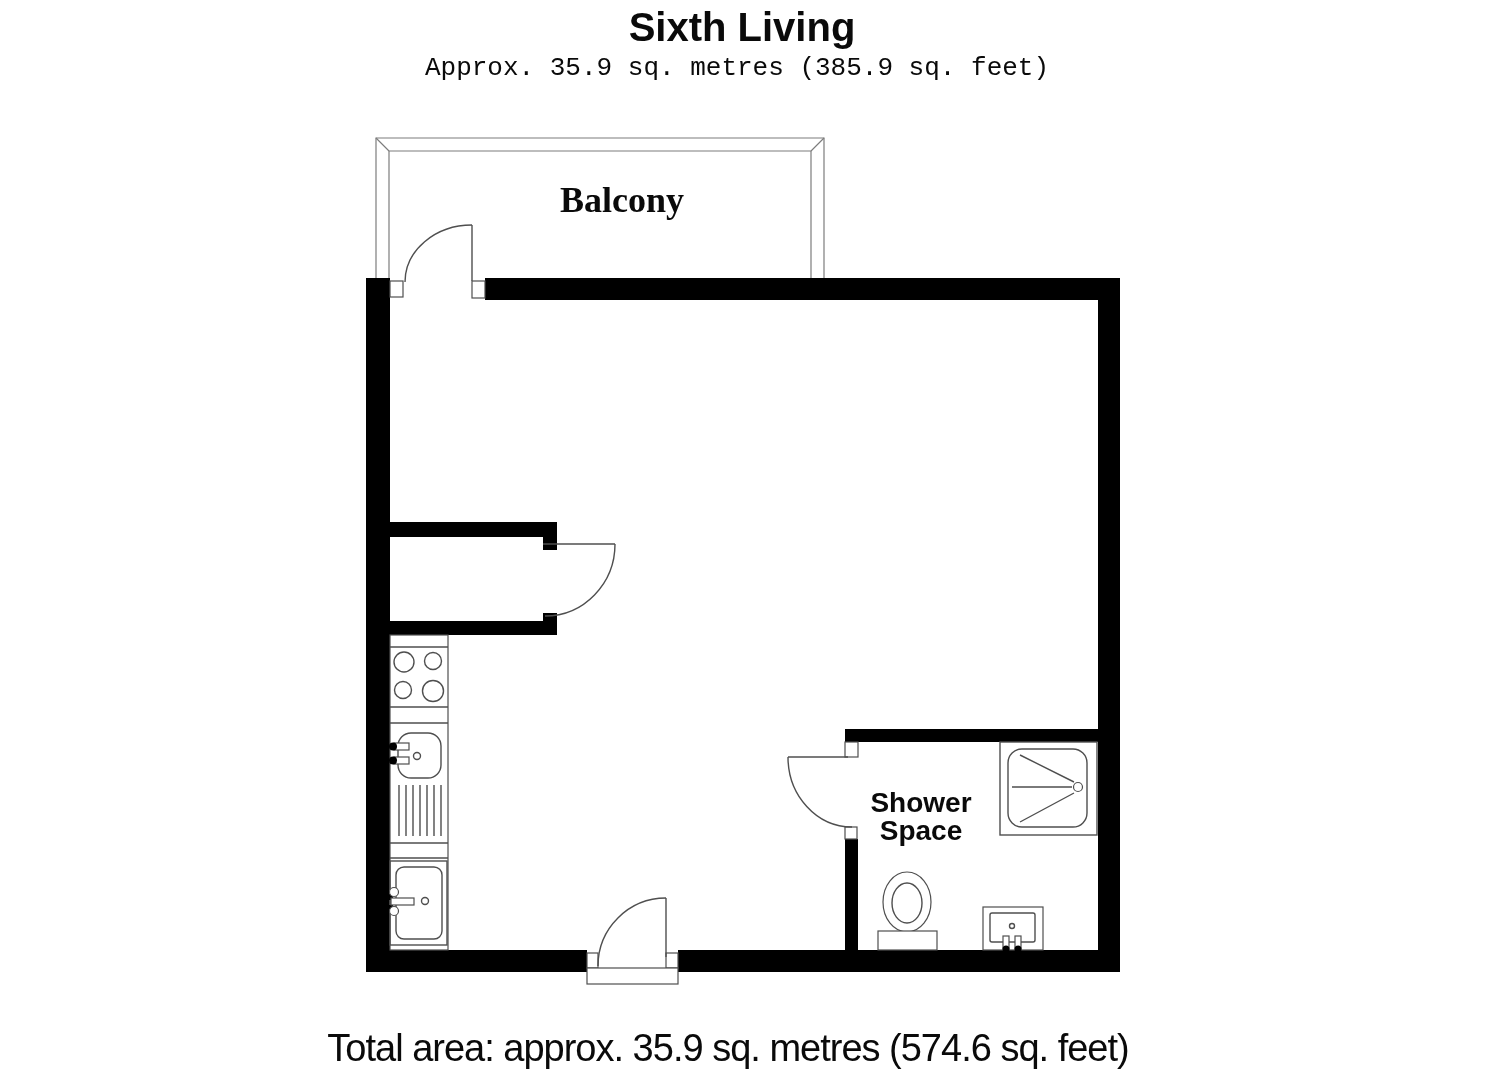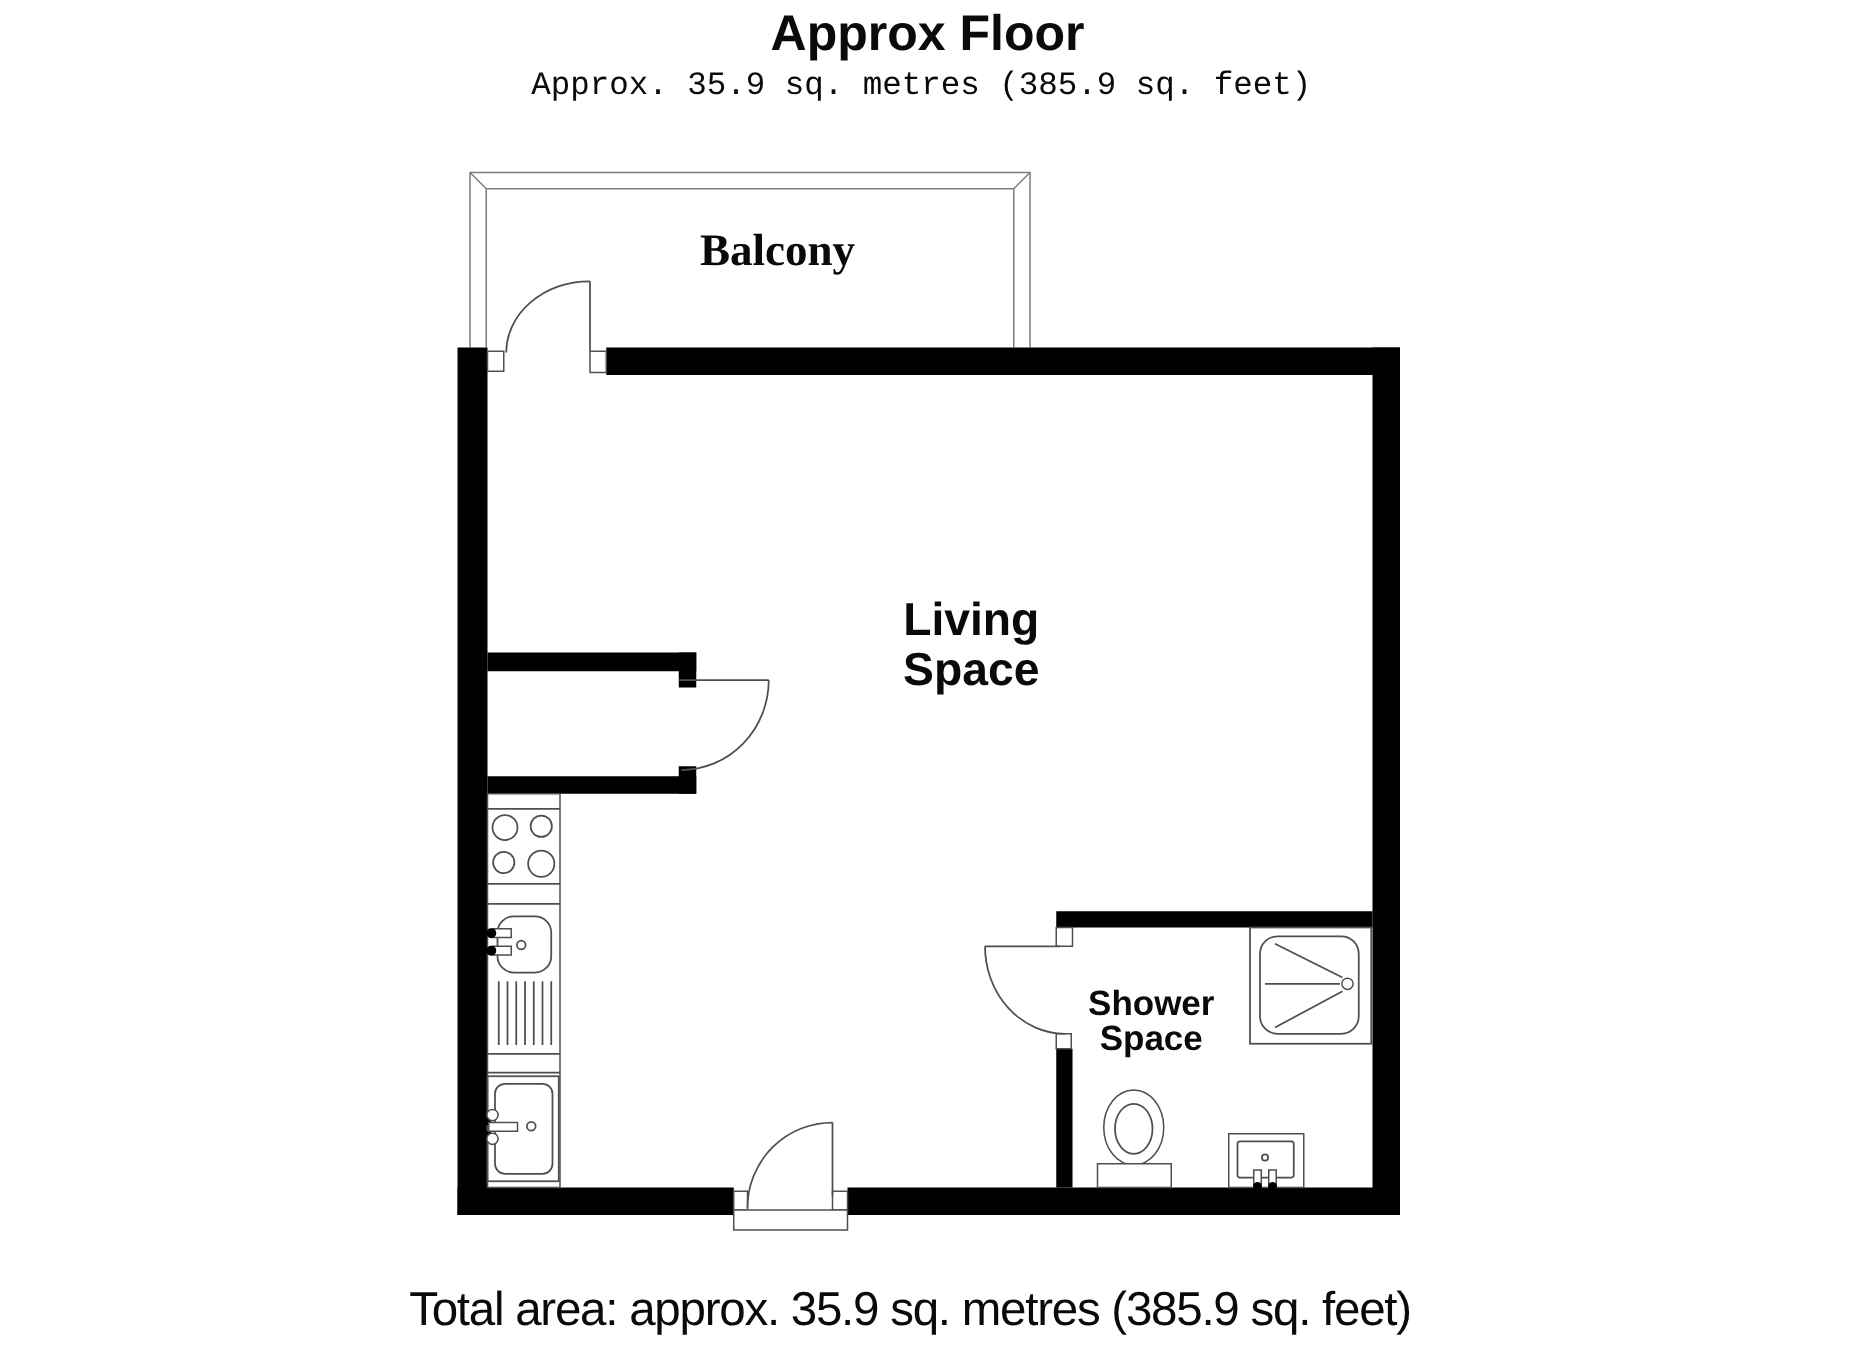--- a/index.html
+++ b/index.html
@@ -140,23 +140,22 @@
       <rect class="thinw" x="983" y="907" width="60" height="43"></rect>
       <rect class="thin" x="990" y="913" width="45" height="29" rx="2"></rect>
       <circle class="thin" cx="1012" cy="926" r="2.5"></circle>
       <rect class="thinw" x="1003" y="936" width="6" height="13"></rect>
       <rect class="thinw" x="1015" y="936" width="6" height="13"></rect>
       <circle class="blk" cx="1006" cy="949" r="3.5"></circle>
       <circle class="blk" cx="1018" cy="949" r="3.5"></circle>
     </g>
   </svg>
 
-  <div class="lbl bold" id="title-lbl">Approx Floor</div>
+  <div class="lbl bold" id="title-lbl">Sixth Living</div>
   <div class="lbl" id="subtitle-lbl">Approx. 35.9 sq. metres (385.9 sq. feet)</div>
 
   <div class="lbl bold" id="balcony-lbl">Balcony</div>
 
-  <div class="lbl bold" id="living-lbl"><span>Living</span><br><span>Space</span></div>
 
   <div class="lbl bold" id="shower-lbl"><span>Shower</span><br><span>Space</span></div>
 
-  <div class="lbl" id="total-lbl">Total area: approx. 35.9 sq. metres (385.9 sq. feet)</div>
+  <div class="lbl" id="total-lbl">Total area: approx. 35.9 sq. metres (574.6 sq. feet)</div>
 </div>
 
 </body></html>

